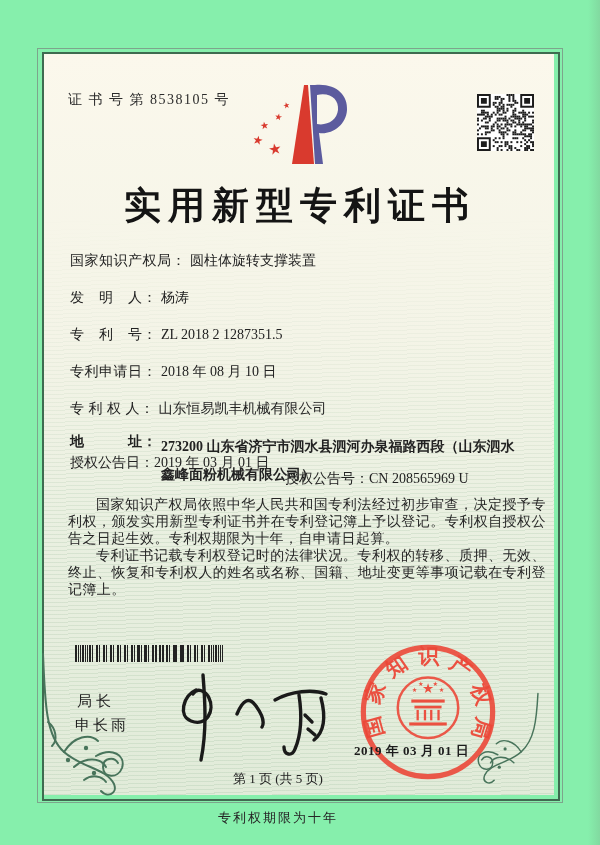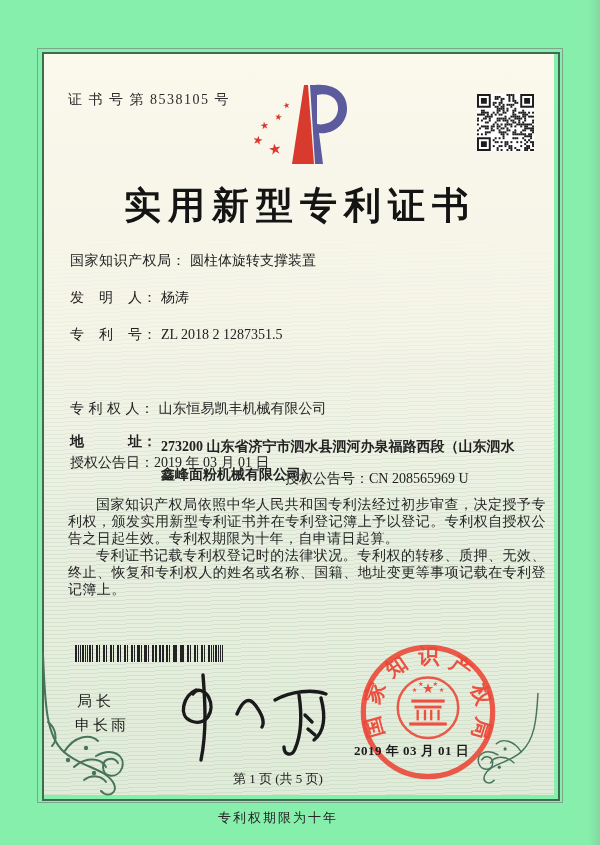--- a/index.html
+++ b/index.html
@@ -395,20 +395,23 @@
 
   <div class="row" style="top:252px">
     <span class="lab">国家知识产权局：</span><span class="val">圆柱体旋转支撑装置</span>
   </div>
   <div class="row" style="top:289px">
     <span class="lab">发　明　人：</span><span class="val">杨涛</span>
   </div>
   <div class="row" style="top:326px">
     <span class="lab">专　利　号：</span><span class="val">ZL 2018 2 1287351.5</span>
   </div>
+  <div class="row" style="top:363px">
+    <span class="lab">专利申请日：</span><span class="val">2018 年 08 月 10 日</span>
+  </div>
   <div class="row" style="top:400px">
     <span class="lab">专 利 权 人：</span><span class="val">山东恒易凯丰机械有限公司</span>
   </div>
   <div class="row row-addr" style="top:433px">
     <span class="lab">地　　　址：</span>
       <span class="val">273200 山东省济宁市泗水县泗河办泉福路西段（山东泗水鑫峰面粉机械有限公司）</span>
   </div>
   <div class="grant-left">
     <span class="lab">授权公告日：</span><span class="val">2019 年 03 月 01 日</span>
   </div>

